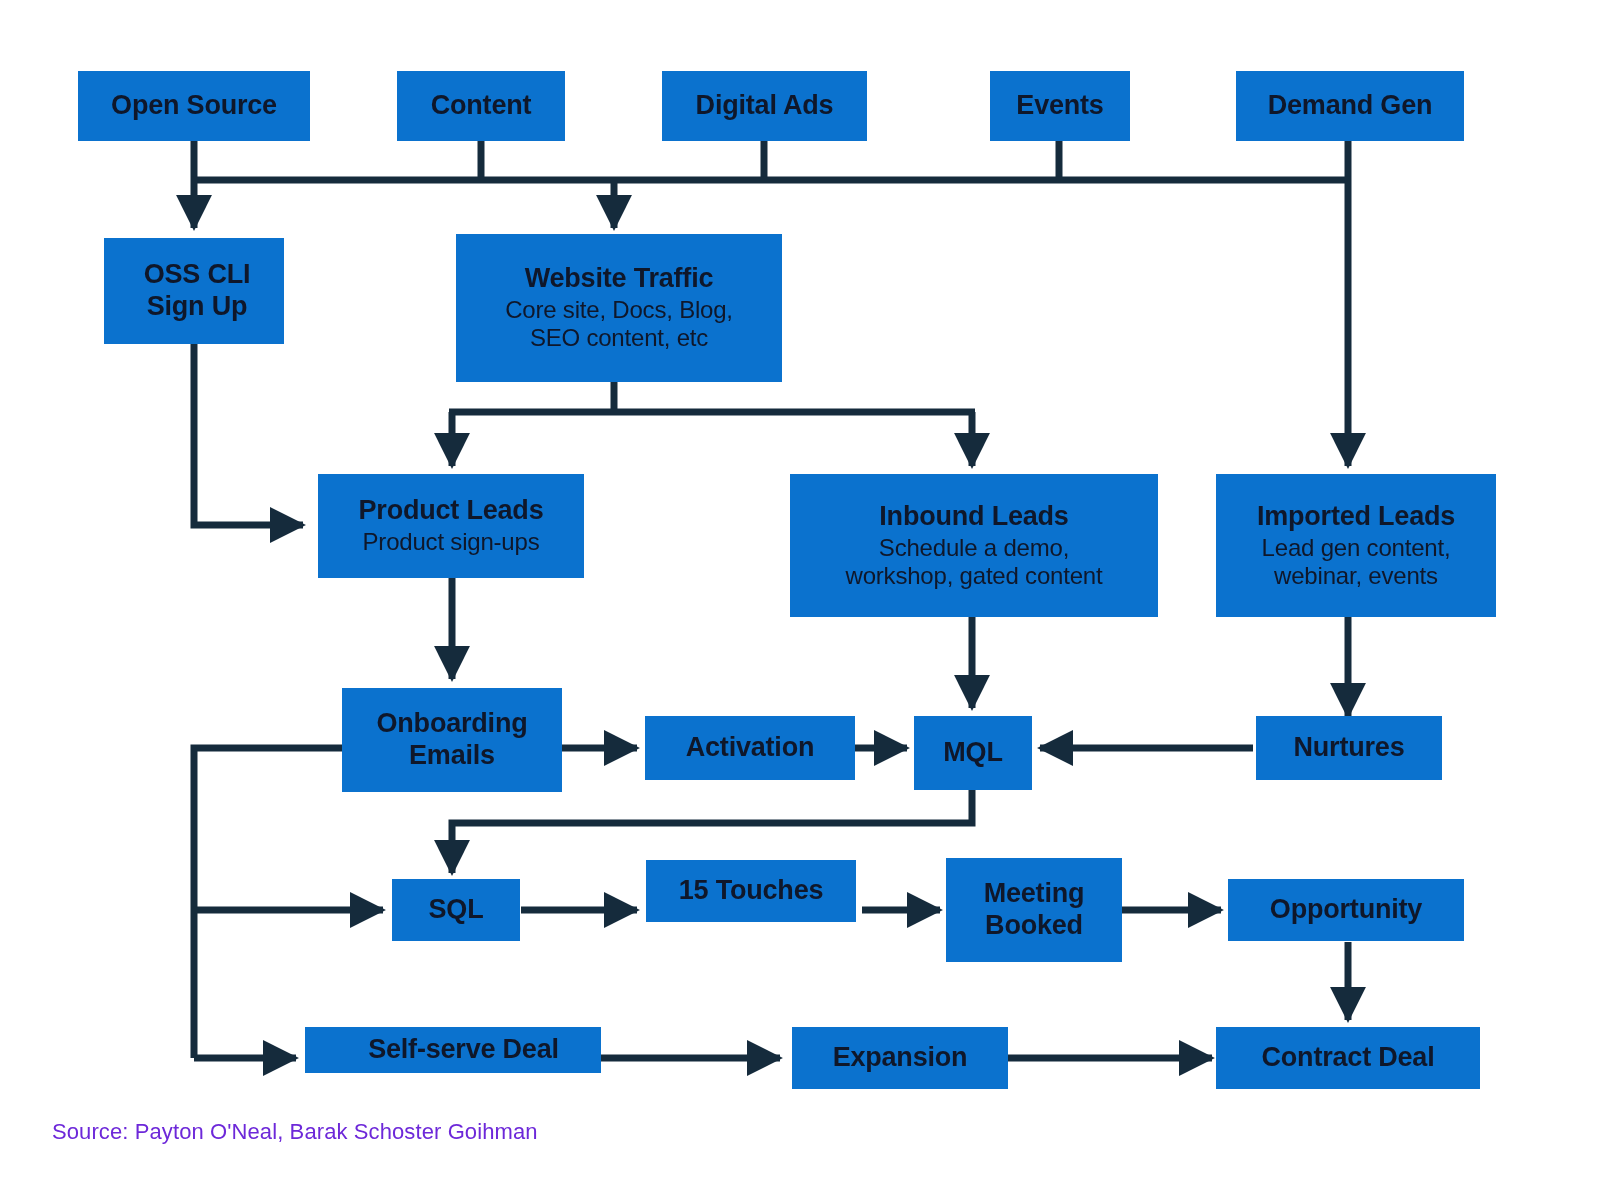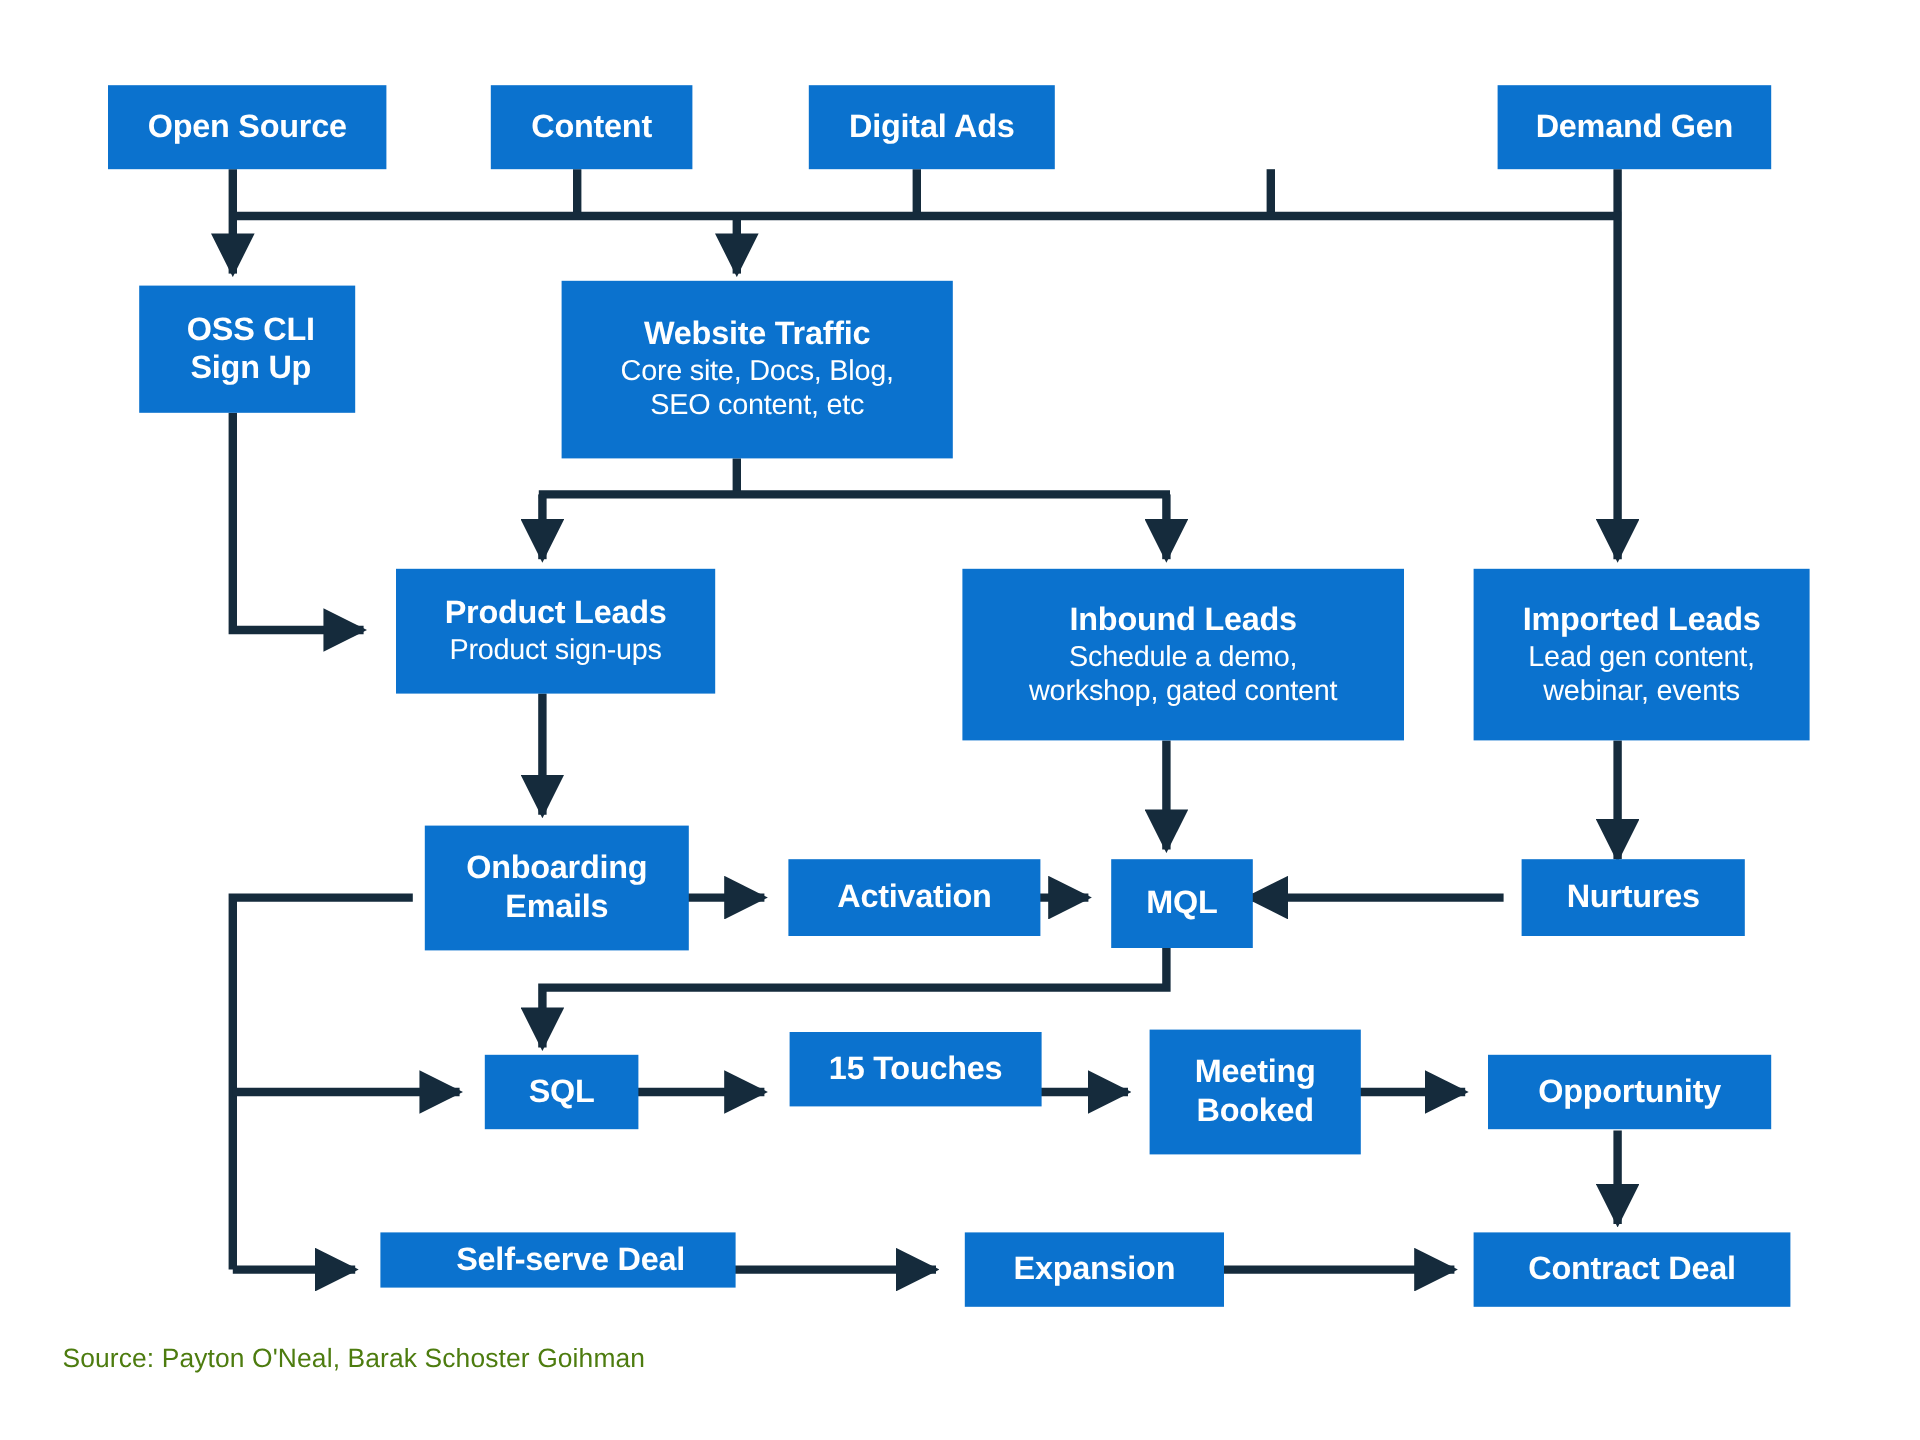--- a/index.html
+++ b/index.html
@@ -21,29 +21,28 @@
     position: absolute;
     left: 0;
     top: 0;
     width: 1600px;
     height: 1200px;
   }
   .node {
     position: absolute;
     box-sizing: border-box;
     background: #0b72ce;
-    color: #ffffff;
+    color: #0f172a;
     display: flex;
     flex-direction: column;
     align-items: center;
     justify-content: center;
     text-align: center;
     padding: 4px 8px;
     line-height: 1.18;
-    margin-left: 12px;
   }
   .node .title {
     font-weight: bold;
     font-size: 27px;
     letter-spacing: -0.2px;
     white-space: nowrap;
   }
   .node .title.wrapok {
     white-space: normal;
   }
@@ -51,21 +50,21 @@
     font-weight: normal;
     font-size: 24px;
     letter-spacing: -0.2px;
     margin-top: 1px;
   }
   .source-note {
     position: absolute;
     left: 52px;
     top: 1119px;
     font-size: 22px;
-    color: #4d7c0f;
+    color: #6d28d9;
     letter-spacing: 0.1px;
   }
 </style>
 </head>
 <body>
 
 <div id="canvas">
 
   <svg id="flow-svg" viewBox="0 0 1600 1200" xmlns="http://www.w3.org/2000/svg">
     <defs>
@@ -129,20 +128,23 @@
 
   <div class="node" style="left:78px; top:71px; width:232px; height:70px;">
     <div class="title">Open Source</div>
   </div>
   <div class="node" style="left:397px; top:71px; width:168px; height:70px;">
     <div class="title">Content</div>
   </div>
   <div class="node" style="left:662px; top:71px; width:205px; height:70px;">
     <div class="title">Digital Ads</div>
   </div>
+  <div class="node" style="left:990px; top:71px; width:140px; height:70px;">
+    <div class="title">Events</div>
+  </div>
   <div class="node" style="left:1236px; top:71px; width:228px; height:70px;">
     <div class="title">Demand Gen</div>
   </div>
 
   <div class="node" style="left:104px; top:238px; width:180px; height:106px;padding-left:14px;">
     <div class="title wrapok">OSS CLI<br>Sign Up</div>
   </div>
   <div class="node" style="left:456px; top:234px; width:326px; height:148px;">
     <div class="title">Website Traffic</div>
     <div class="sub">Core site, Docs, Blog,<br>SEO content, etc</div>

